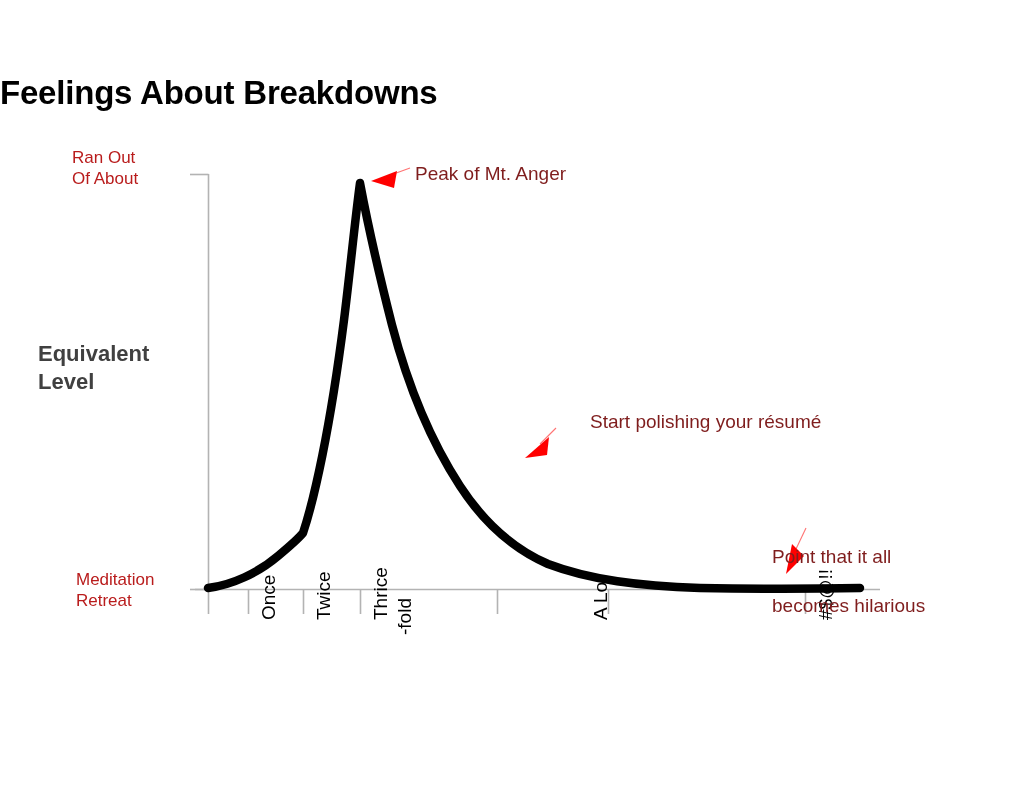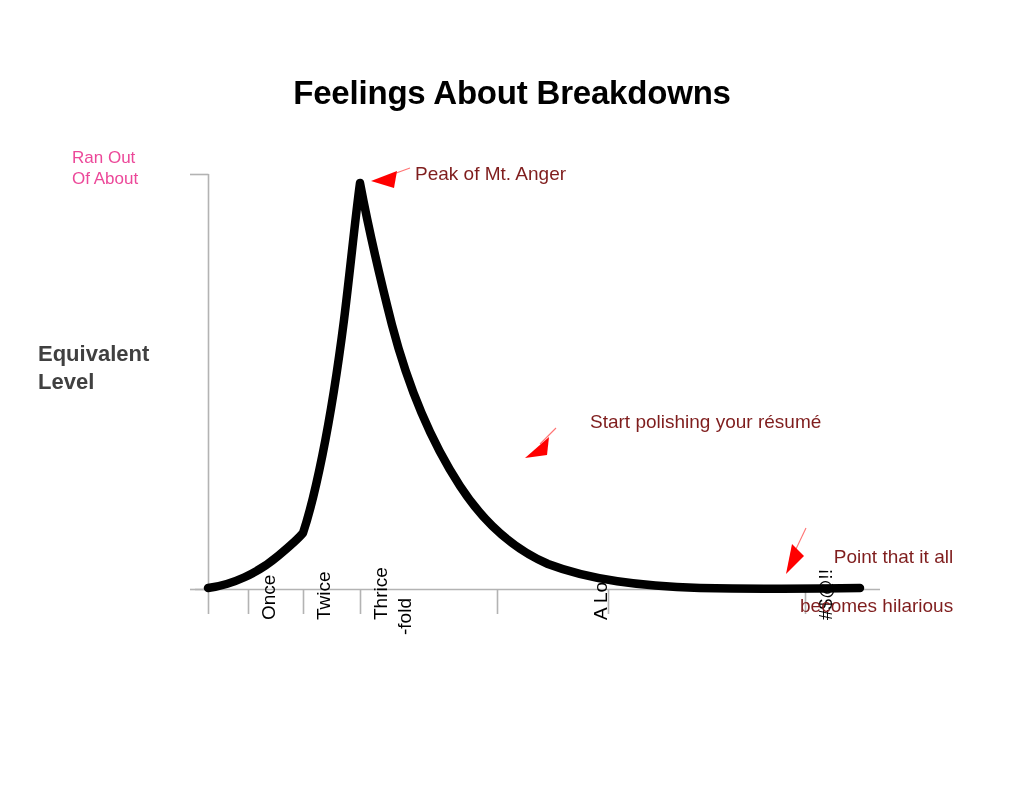--- a/index.html
+++ b/index.html
@@ -16,21 +16,21 @@
     font-family: "Liberation Sans", sans-serif;
     color: #000000;
   }
 
   
   #chart-title {
     position: absolute;
     left: 0;
     top: 74px;
     width: 1024px;
-    text-align: center;
+    text-align: left;
     font-size: 33px;
     font-weight: bold;
     letter-spacing: -0.2px;
     color: #000000;
   }
   #y-axis-title {
     position: absolute;
     left: 38px;
     top: 340px;
     width: 175px;
@@ -39,21 +39,21 @@
     line-height: 1.28;
     color: #404040;
   }
 
   
   .y-tick-label {
     position: absolute;
     text-align: left;
     font-size: 17px;
     line-height: 1.22;
-    color: #ec4899;
+    color: #b91c1c;
   }
   #y-label-top  { left: 72px;  top: 148px; width: 130px; }
   #y-label-bottom { left: 76px; top: 570px; width: 130px; }
 
   
   #plot-svg {
     position: absolute;
     left: 0;
     top: 0;
     width: 1024px;
@@ -76,37 +76,41 @@
   
   .annotation {
     position: absolute;
     color: #7f1d1d;
     font-size: 19px;
     line-height: 1.3;
     white-space: pre-line;
   }
   #annotation-peak     { left: 415px; top: 162px; }
   #annotation-resume   { left: 558px; top: 410px; margin-left: 32px; }
-  #annotation-hilarious{ left: 800px; top: 520px; text-align: right; }
+  #annotation-hilarious{ left: 772px; top: 520px; }
 </style>
 </head>
 <body>
 
 <div id="page">
 
   <div id="chart-title">Feelings About Breakdowns</div>
 
   <div id="y-axis-title">
     <div>Equivalent</div>
     <div>Level</div>
   </div>
 
   <div id="y-label-top" class="y-tick-label">
     <div>Ran Out</div>
     <div>Of About</div>
+  </div>
+  <div id="y-label-bottom" class="y-tick-label">
+    <div>Meditation</div>
+    <div>Retreat</div>
   </div>
 
   <svg id="plot-svg" viewBox="0 0 1024 791">
 
     <line x1="208.5" y1="174" x2="208.5" y2="590" stroke="#b3b3b3" stroke-width="1.6"></line>
 
     <line x1="190" y1="174.5" x2="208.5" y2="174.5" stroke="#b3b3b3" stroke-width="1.6"></line>
 
     <line x1="190" y1="589.5" x2="208.5" y2="589.5" stroke="#b3b3b3" stroke-width="1.6"></line>
 

